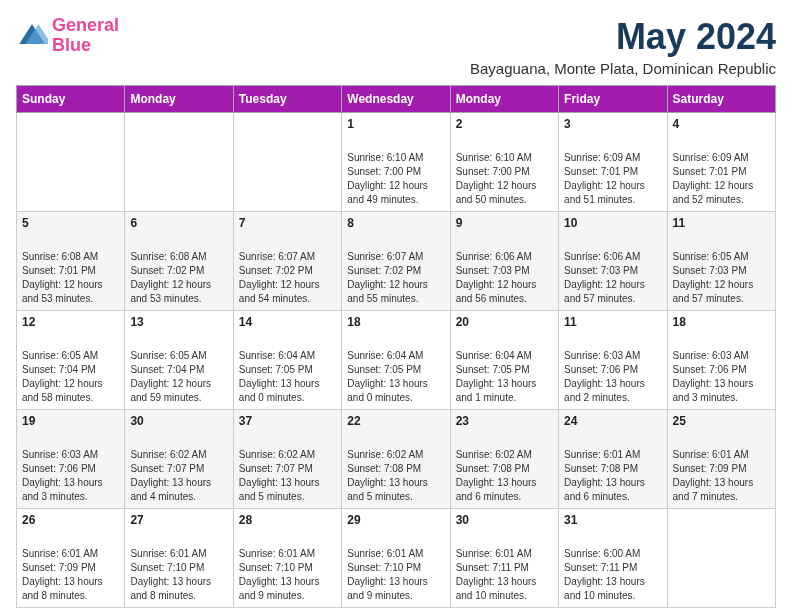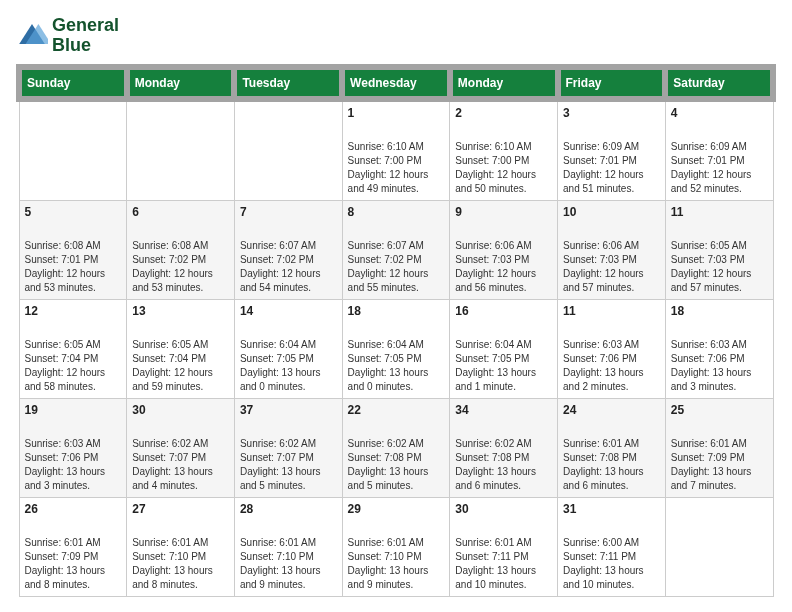--- a/index.html
+++ b/index.html
@@ -17,21 +17,21 @@
       margin-bottom: 8px;
     }
     .logo {
       display: flex;
       align-items: center;
       gap: 4px;
     }
     .logo-text {
       font-size: 18px;
       font-weight: bold;
-      color: #14532d;
+      color: #ec4899;
       line-height: 1.1;
     }
     .logo-icon {
       width: 32px;
       height: 32px;
     }
     .title-section {
       text-align: right;
     }
     .month-title {
@@ -43,26 +43,26 @@
       font-size: 15px;
       color: #333;
       margin-top: 2px;
     }
     .calendar {
       width: 100%;
       border-collapse: collapse;
       font-size: 11px;
     }
     .calendar th {
-      background-color: #15803d;
+      background-color: #a21caf;
       color: #fff;
       text-align: left;
       padding: 6px 5px;
       font-size: 12px;
-      border: 6px solid #a3a3a3;
+      border: 1px solid #a3a3a3;
     }
     .calendar td {
       border: 1px solid #ccc;
       vertical-align: top;
       padding: 4px 5px;
       width: calc(100% / 7);
       min-height: 80px;
       height: 80px;
       background: #fff;
     }
@@ -92,20 +92,24 @@
   <div class="logo">
     <svg class="logo-icon" viewBox="0 0 40 40">
       <polygon points="20,5 36,30 4,30" fill="#2e6da4"></polygon>
       <polygon points="28,5 44,30 12,30" fill="#5ba3d9" opacity="0.7"></polygon>
     </svg>
     <div class="logo-text">
       <div>General</div>
       <div>Blue</div>
     </div>
   </div>
+  <div class="title-section">
+    <div class="month-title">May 2024</div>
+    <div class="location-title">Bayaguana, Monte Plata, Dominican Republic</div>
+  </div>
 </div>
 
 <table class="calendar">
   <thead>
     <tr id="thead-row">
         <th>Sunday</th>
         <th>Monday</th>
         <th>Tuesday</th>
         <th>Wednesday</th>
         <th>Monday</th>
@@ -221,21 +225,21 @@
 and 0 minutes.</div>
         </td>
         <td>
           <div class="day-number">18</div>
           <div class="day-info" style="white-space: pre-line;">Sunrise: 6:04 AM
 Sunset: 7:05 PM
 Daylight: 13 hours
 and 0 minutes.</div>
         </td>
         <td>
-          <div class="day-number">16</div>
+          <div class="day-number">20</div>
           <div class="day-info" style="white-space: pre-line;">Sunrise: 6:04 AM
 Sunset: 7:05 PM
 Daylight: 13 hours
 and 1 minute.</div>
         </td>
         <td>
           <div class="day-number">11</div>
           <div class="day-info" style="white-space: pre-line;">Sunrise: 6:03 AM
 Sunset: 7:06 PM
 Daylight: 13 hours
@@ -272,21 +276,21 @@
 and 5 minutes.</div>
         </td>
         <td>
           <div class="day-number">22</div>
           <div class="day-info" style="white-space: pre-line;">Sunrise: 6:02 AM
 Sunset: 7:08 PM
 Daylight: 13 hours
 and 5 minutes.</div>
         </td>
         <td>
-          <div class="day-number">34</div>
+          <div class="day-number">23</div>
           <div class="day-info" style="white-space: pre-line;">Sunrise: 6:02 AM
 Sunset: 7:08 PM
 Daylight: 13 hours
 and 6 minutes.</div>
         </td>
         <td>
           <div class="day-number">24</div>
           <div class="day-info" style="white-space: pre-line;">Sunrise: 6:01 AM
 Sunset: 7:08 PM
 Daylight: 13 hours

